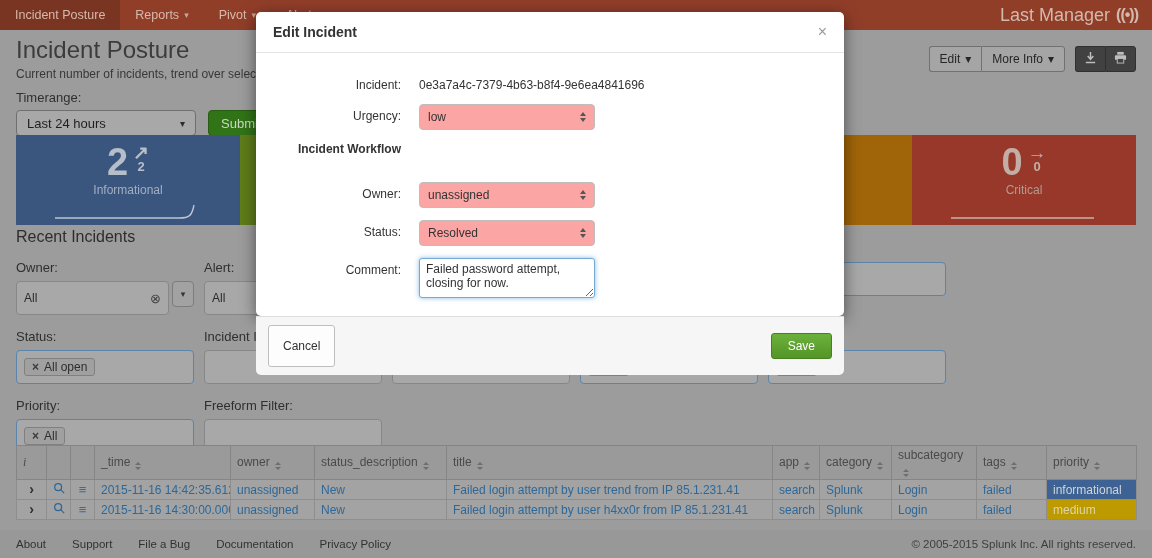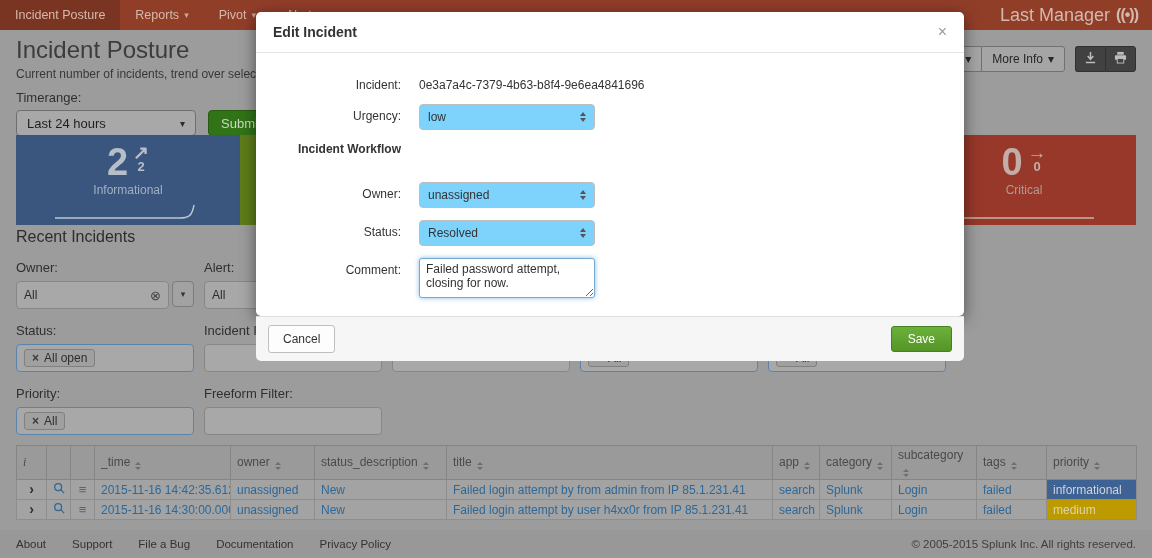--- a/index.html
+++ b/index.html
@@ -51,21 +51,21 @@
   .tile-label { font-size:12px; color:#a2afc2; margin-top:2px; }
   .tile-critical .tile-label { color:#b49a91; }
   .spark { position:absolute; bottom:4px; left:50%; transform:translateX(-50%); }
 
   
   #recent { position:absolute; top:228px; left:16px; width:1120px; }
   .rheading { font-size:16px; font-weight:normal; color:#2d2d2d; }
   .frow { display:flex; margin-top:14px; }
   .ff { width:178px; margin-right:10px; }
   .flbl { font-size:13px; color:#2f2f2f; margin-bottom:6px; }
-  .fbox { height:28px; background:#a8a8a8; border:1px solid #878787; border-radius:4px; display:flex; align-items:center; padding:1px 7px; font-size:12px; color:#2a2a2a; }
+  .fbox { height:34px; background:#a8a8a8; border:1px solid #878787; border-radius:4px; display:flex; align-items:center; padding:1px 7px; font-size:12px; color:#2a2a2a; }
   .fbox.blue { border-color:#5b84ad; }
   input.fbox { width:100%; outline:none; }
   .comborow { display:flex; }
   .combo { flex:1; cursor:pointer; }
   .combo .clear { margin-left:auto; font-size:13px; color:#3e3e3e; cursor:pointer; }
   .combobtn { width:22px; height:26px; margin-left:3px; background:#a2a2a2; border:1px solid #7c7c7c; border-radius:4px; display:flex; align-items:center; justify-content:center; font-size:9px; color:#333; cursor:pointer; }
   .chip { display:inline-flex; align-items:center; gap:5px; background:#a0a0a0; border:1px solid #808080; border-radius:3px; padding:1px 7px; font-size:12px; color:#2d2d2d; cursor:pointer; }
   .chip .x { font-size:12px; color:#3a3a3a; font-weight:bold; }
   #filter-partial { position:absolute; left:752px; top:34px; width:178px; }
 
@@ -88,37 +88,37 @@
   .sort b { width:0; height:0; border-left:3px solid transparent; border-right:3px solid transparent; }
   .sort b.up { border-bottom:3px solid #6e6e6e; }
   .sort b.dn { border-top:3px solid #6e6e6e; }
 
   
   #footerbar { position:absolute; bottom:0; left:0; right:0; height:28px; display:flex; align-items:center; padding:0 16px; background:#989898; }
   .flink { font-size:11.5px; color:#323232; margin-right:26px; cursor:pointer; }
   .copyright { margin-left:auto; font-size:11.5px; color:#3e3e3e; }
 
   
-  #modal { position:absolute; left:256px; top:12px; width:708px; height:304px; background:#fff; border-radius:5px; box-shadow:0 4px 16px rgba(0,0,0,0.5); z-index:10; display:flex; flex-direction:column; }
+  #modal { position:absolute; left:256px; top:12px; width:588px; height:304px; background:#fff; border-radius:5px; box-shadow:0 4px 16px rgba(0,0,0,0.5); z-index:10; display:flex; flex-direction:column; }
   .mhead { padding:12px 17px; border-bottom:1px solid #e4e4e4; display:flex; align-items:center; }
   .mtitle { font-size:14px; font-weight:bold; color:#333; }
   .mclose { margin-left:auto; color:#9a9a9a; font-size:16px; line-height:14px; cursor:pointer; }
   .mbody { padding:20px 29px 6px 20px; flex:1; }
   .mrow { display:flex; align-items:flex-start; margin-bottom:12px; }
   .mlbl { width:125px; margin-right:18px; text-align:right; font-size:12px; color:#333; padding-top:5px; }
   .mlbl.bold { font-weight:bold; padding-top:0; }
   .mval { font-size:12px; color:#333; padding-top:5px; }
-  .sel { width:176px; height:26px; border:1px solid #bdbdbd; border-radius:4px; background:#7dd3fc; display:flex; align-items:center; padding:0 8px; font-size:12px; color:#333; cursor:pointer; }
+  .sel { width:176px; height:26px; border:1px solid #bdbdbd; border-radius:4px; background:#fca5a5; display:flex; align-items:center; padding:0 8px; font-size:12px; color:#333; cursor:pointer; }
   .updown { display:inline-flex; flex-direction:column; gap:2px; margin-left:auto; }
   .updown b { width:0; height:0; border-left:3.5px solid transparent; border-right:3.5px solid transparent; }
   .updown b.up { border-bottom:4px solid #555; }
   .updown b.dn { border-top:4px solid #555; }
   .cmt { width:176px; height:40px; border:1px solid #74aad2; border-radius:3px; box-shadow:0 0 5px rgba(99,166,226,0.75); font-family:"Liberation Sans", sans-serif; font-size:12px; color:#333; padding:3px 6px; outline:none; }
   .mfoot { padding:8px 12px; background:#f6f6f6; border-top:1px solid #ddd; border-radius:0 0 5px 5px; display:flex; align-items:center; }
-  .btn-cancel { background:#fdfdfd; border:1px solid #bfbfbf; border-radius:3px; padding:6px 14px; font-size:12px; color:#333; cursor:pointer; }
+  .btn-cancel { background:#fdfdfd; border:1px solid #bfbfbf; border-radius:3px; padding:13px 14px; font-size:12px; color:#333; cursor:pointer; }
   .btn-save { margin-left:auto; background:linear-gradient(#6cb13c,#549527); border:1px solid #47801f; color:#fff; border-radius:3px; padding:5px 16px; font-size:12px; cursor:pointer; }
 </style>
 </head>
 <body>
 
 <div id="app">
 
   <div id="nav">
     <div class="nav-item active">
       <span>Incident Posture</span>
@@ -356,21 +356,21 @@
       <tr>
         <td class="ctr"><span class="expand-glyph">›</span></td>
         <td class="ctr"><svg width="12" height="12" viewBox="0 0 14 14" style="color:#2d6899">
                 <circle cx="6" cy="6" r="4" fill="none" stroke="currentColor" stroke-width="1.5"></circle>
                 <line x1="9.2" y1="9.2" x2="13" y2="13" stroke="currentColor" stroke-width="1.5"></line>
               </svg></td>
         <td class="ctr"><span class="list-glyph">≡</span></td>
         <td><span class="lnk">2015-11-16 14:42:35.612</span></td>
         <td><span class="lnk">unassigned</span></td>
         <td><span class="lnk">New</span></td>
-        <td><span class="lnk">Failed login attempt by from admin from IP 85.1.231.41</span></td>
+        <td><span class="lnk">Failed login attempt by user trend from IP 85.1.231.41</span></td>
         <td><span class="lnk">search</span></td>
         <td><span class="lnk">Splunk</span></td>
         <td><span class="lnk">Login</span></td>
         <td><span class="lnk">failed</span></td>
         <td class="prio-informational">informational</td>
       </tr>
       <tr>
         <td class="ctr"><span class="expand-glyph">›</span></td>
         <td class="ctr"><svg width="12" height="12" viewBox="0 0 14 14" style="color:#2d6899">
                 <circle cx="6" cy="6" r="4" fill="none" stroke="currentColor" stroke-width="1.5"></circle>

